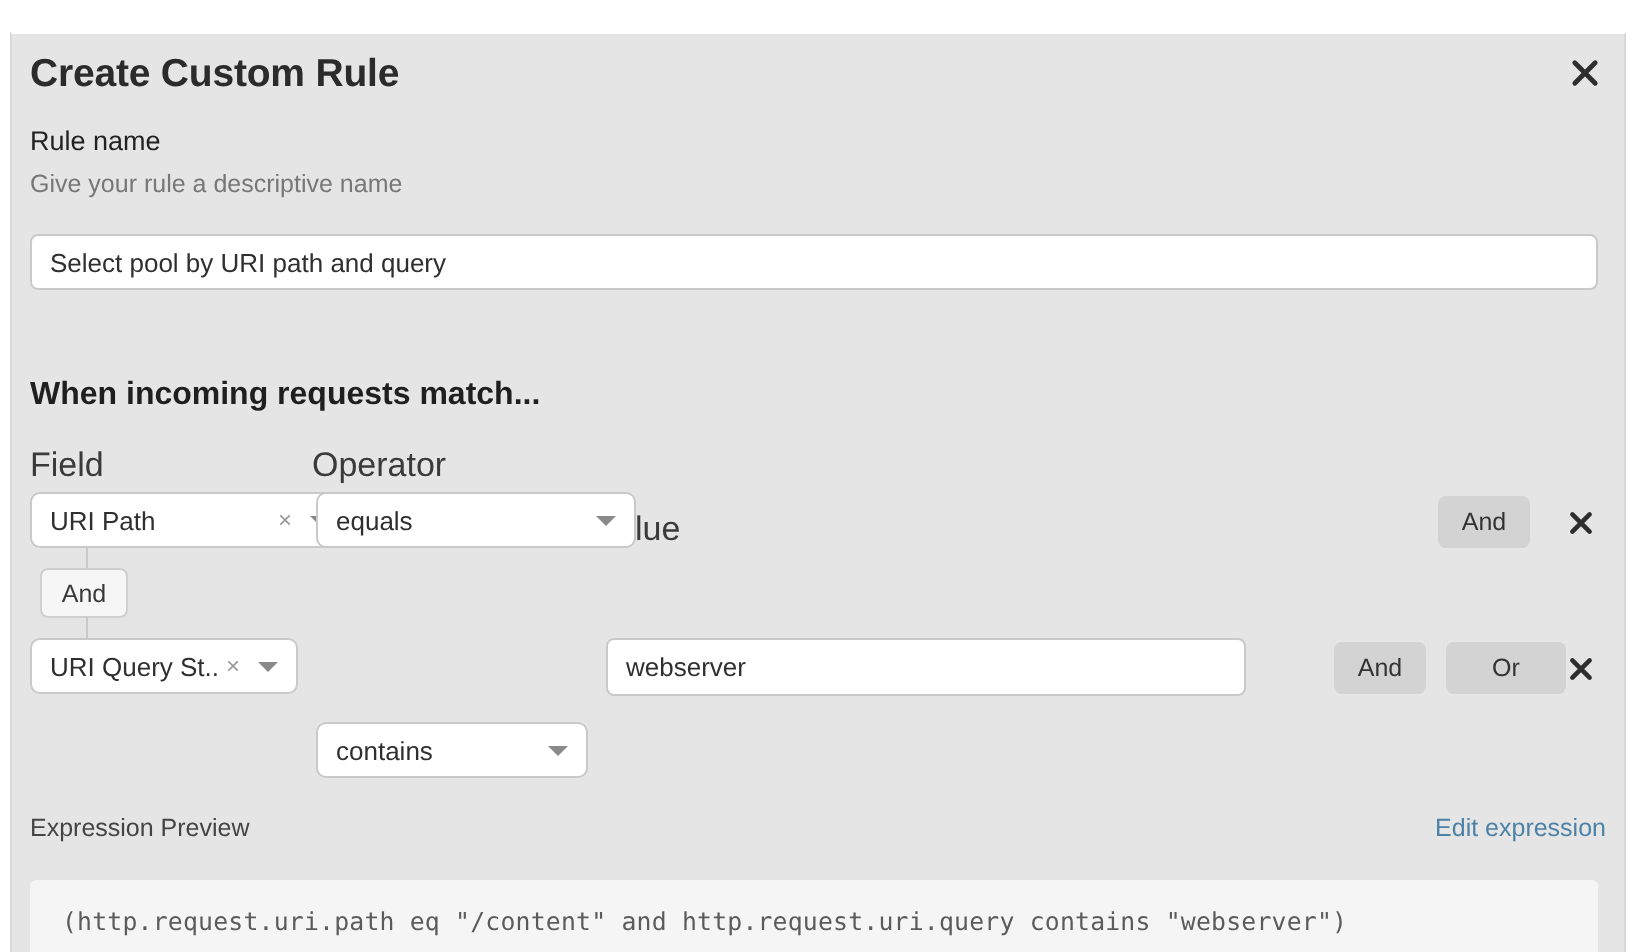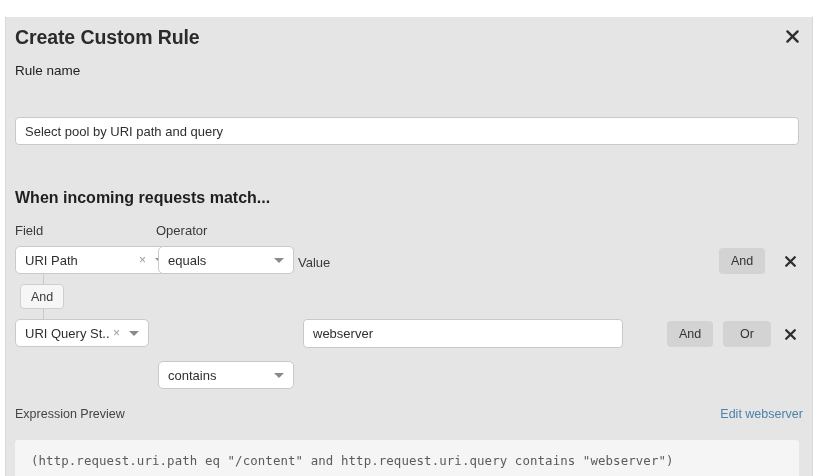--- a/index.html
+++ b/index.html
@@ -77,21 +77,21 @@
     left: 9px; top: 172px;
     font-size: 16px;
     font-weight: bold;
     color: #1f1f1f;
   }
 
   
   .col-caption {
     position: absolute;
     top: 206px;
-    font-size: 13px;
+    font-size: 17px;
     color: #3a3a3a;
   }
   .cap-field    { left: 9px; }
   .cap-operator { left: 150px; }
   .cap-value    { left: 292px; margin-top: 32px; }
 
   
   .sel {
     position: absolute;
     height: 28px;
@@ -121,21 +121,21 @@
   .caret {
     flex: 0 0 auto;
     width: 0; height: 0;
     margin: 0 9px 0 5px;
     border-left: 5px solid transparent;
     border-right: 5px solid transparent;
     border-top: 5.5px solid #8a8a8a;
   }
 
   .sel-field-1 { left: 9px;  top: 229px; width: 160px; }
-  .sel-op-1    { left: 152px; top: 229px; width: 136px; }
+  .sel-op-1    { left: 152px; top: 229px; width: 160px; }
   .sel-field-2 { left: 9px;  top: 302px; width: 134px; }
   .sel-op-2    { left: 152px; top: 302px; width: 136px; margin-top: 42px; }
 
   #value-input-1 { left: 297px; top: 229px; width: 404px; height: 29px; }
   #value-input-2 { left: 297px; top: 302px; width: 320px; height: 29px; }
 
   
   .pill {
     position: absolute;
     height: 26px;
@@ -145,21 +145,21 @@
     font-family: "Liberation Sans", sans-serif;
     font-size: 12.5px;
     color: #333333;
     cursor: pointer;
     display: flex;
     align-items: center;
     justify-content: center;
   }
   .pill-and-1 { left: 713px; top: 231px; width: 46px; }
   .pill-and-2 { left: 661px; top: 304px; width: 46px; }
-  .pill-or-2  { left: 717px; top: 304px; width: 48px; }
+  .pill-or-2  { left: 717px; top: 304px; width: 60px; }
 
   .row-delete {
     position: absolute;
     width: 20px; height: 20px;
     display: flex; align-items: center; justify-content: center;
     color: #2e2e2e;
     cursor: pointer;
   }
   .del-1 { left: 774px; top: 234px; }
   .del-2 { left: 774px; top: 307px; }
@@ -227,20 +227,21 @@
 <div class="card">
 
   <div class="dlg-title">Create Custom Rule</div>
   <div class="close-btn">
     <svg width="15" height="15" viewBox="0 0 15 15" aria-hidden="true">
       <path d="M2.4 2.4 L12.6 12.6 M12.6 2.4 L2.4 12.6" stroke="#2e2e2e" stroke-width="2.4" stroke-linecap="round"></path>
     </svg>
   </div>
 
   <div class="label-strong rule-name-label">Rule name</div>
+  <div class="label-sub rule-name-hint">Give your rule a descriptive name</div>
   <input id="rule-name-input" class="text-input" type="text" value="Select pool by URI path and query" style="">
 
   <div class="section-heading">When incoming requests match...</div>
 
   <div class="col-caption cap-field">Field</div>
   <div class="col-caption cap-operator">Operator</div>
   <div class="col-caption cap-value">Value</div>
 
   <div class="sel sel-field-1">
     <span class="sel-text">URI Path</span>
@@ -282,18 +283,18 @@
   <button class="pill pill-and-2">And</button>
   <button class="pill pill-or-2">Or</button>
 
   <div class="row-delete del-2">
     <svg width="13" height="13" viewBox="0 0 13 13" aria-hidden="true">
       <path d="M2.2 2.2 L10.8 10.8 M10.8 2.2 L2.2 10.8" stroke="#2e2e2e" stroke-width="2.3" stroke-linecap="round"></path>
     </svg>
   </div>
 
   <div class="expr-label">Expression Preview</div>
-  <a class="expr-link">Edit webserver</a>
+  <a class="expr-link">Edit expression</a>
   <div class="expr-box">
     <span class="expr-text">(http.request.uri.path eq "/content" and http.request.uri.query contains "webserver")</span>
   </div>
 
 </div>
 
 </body></html>

